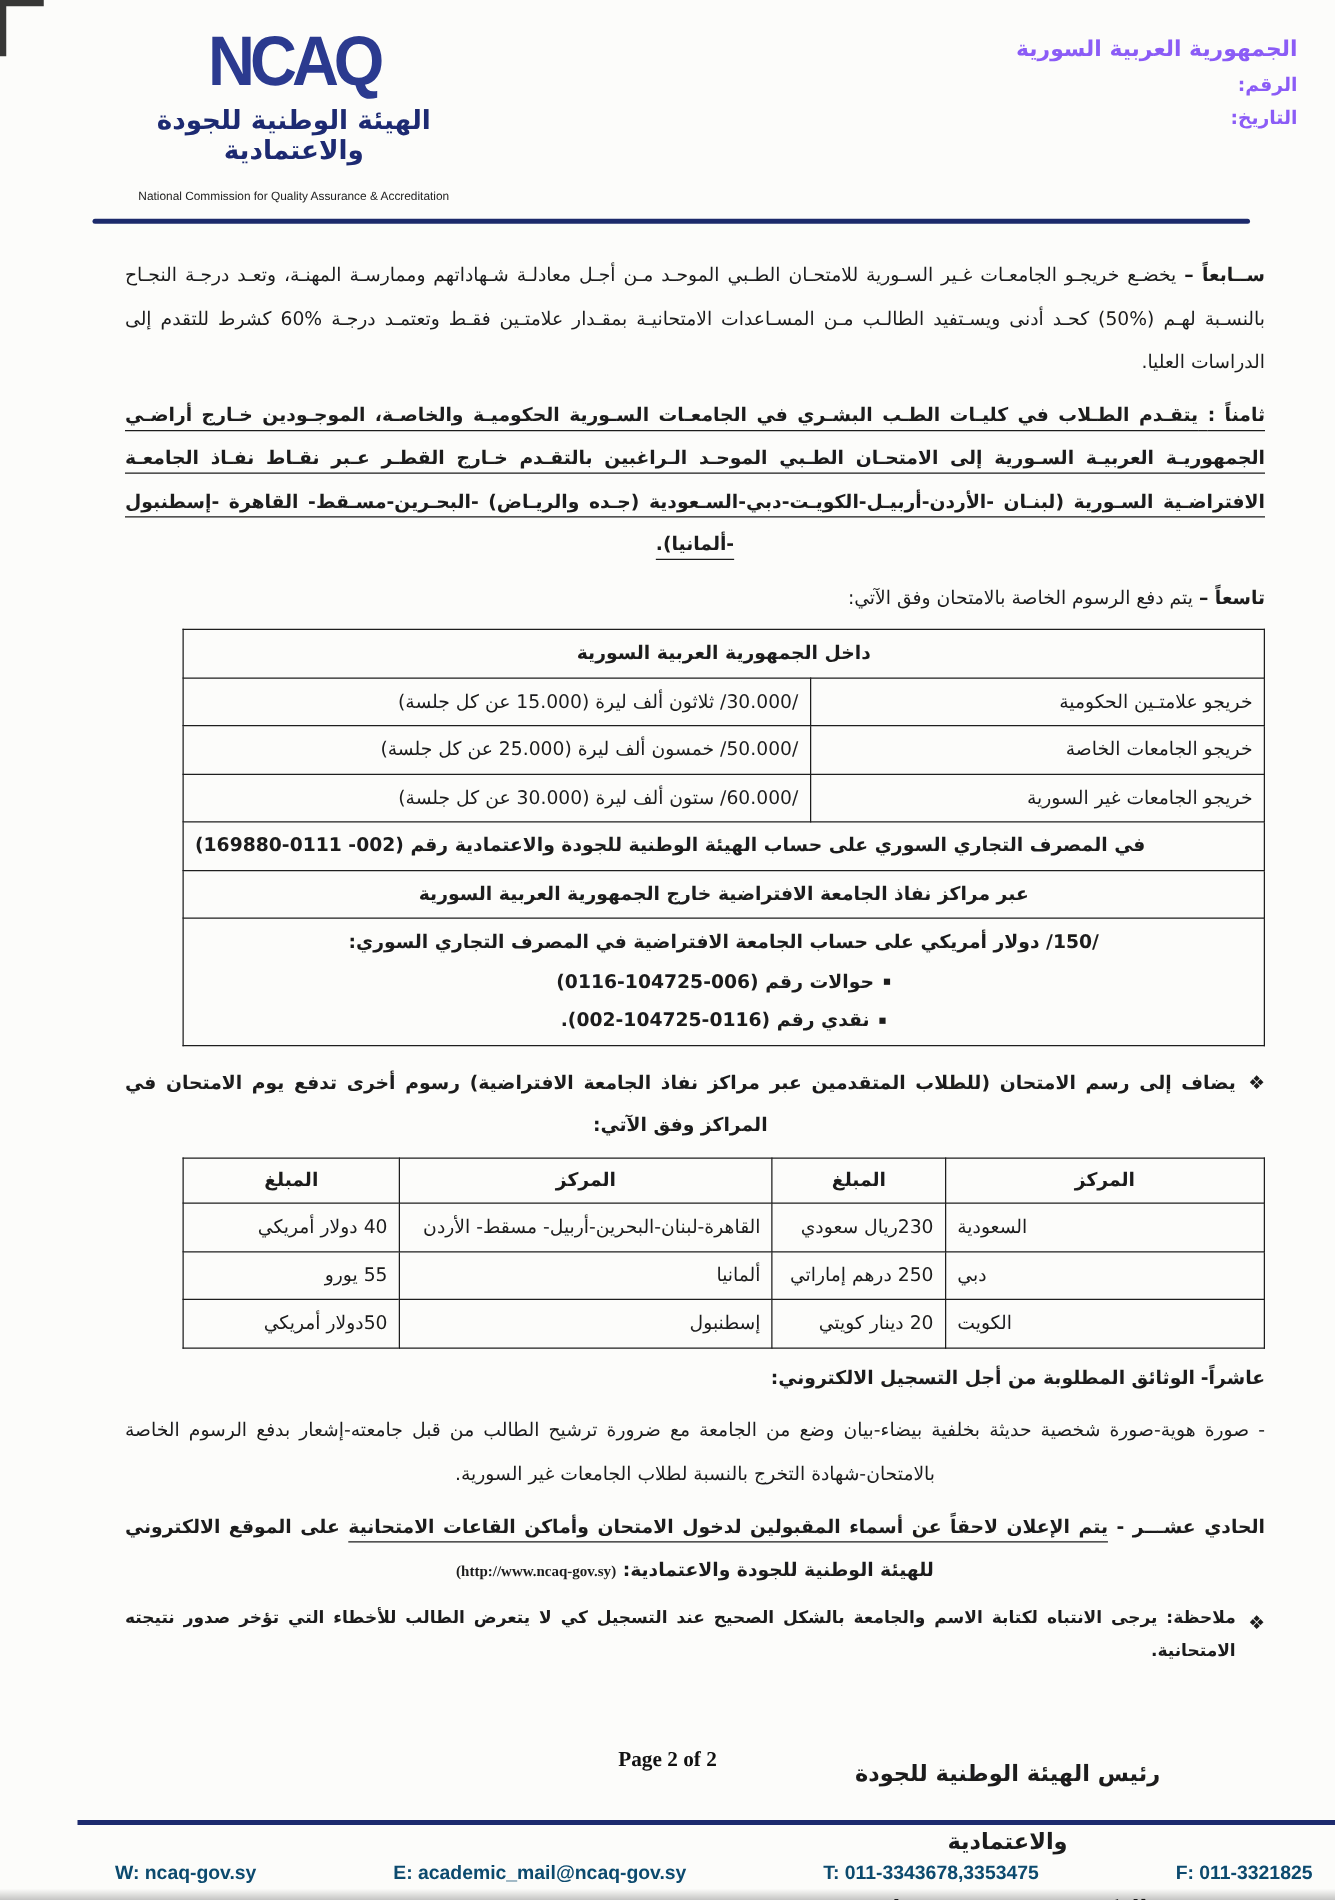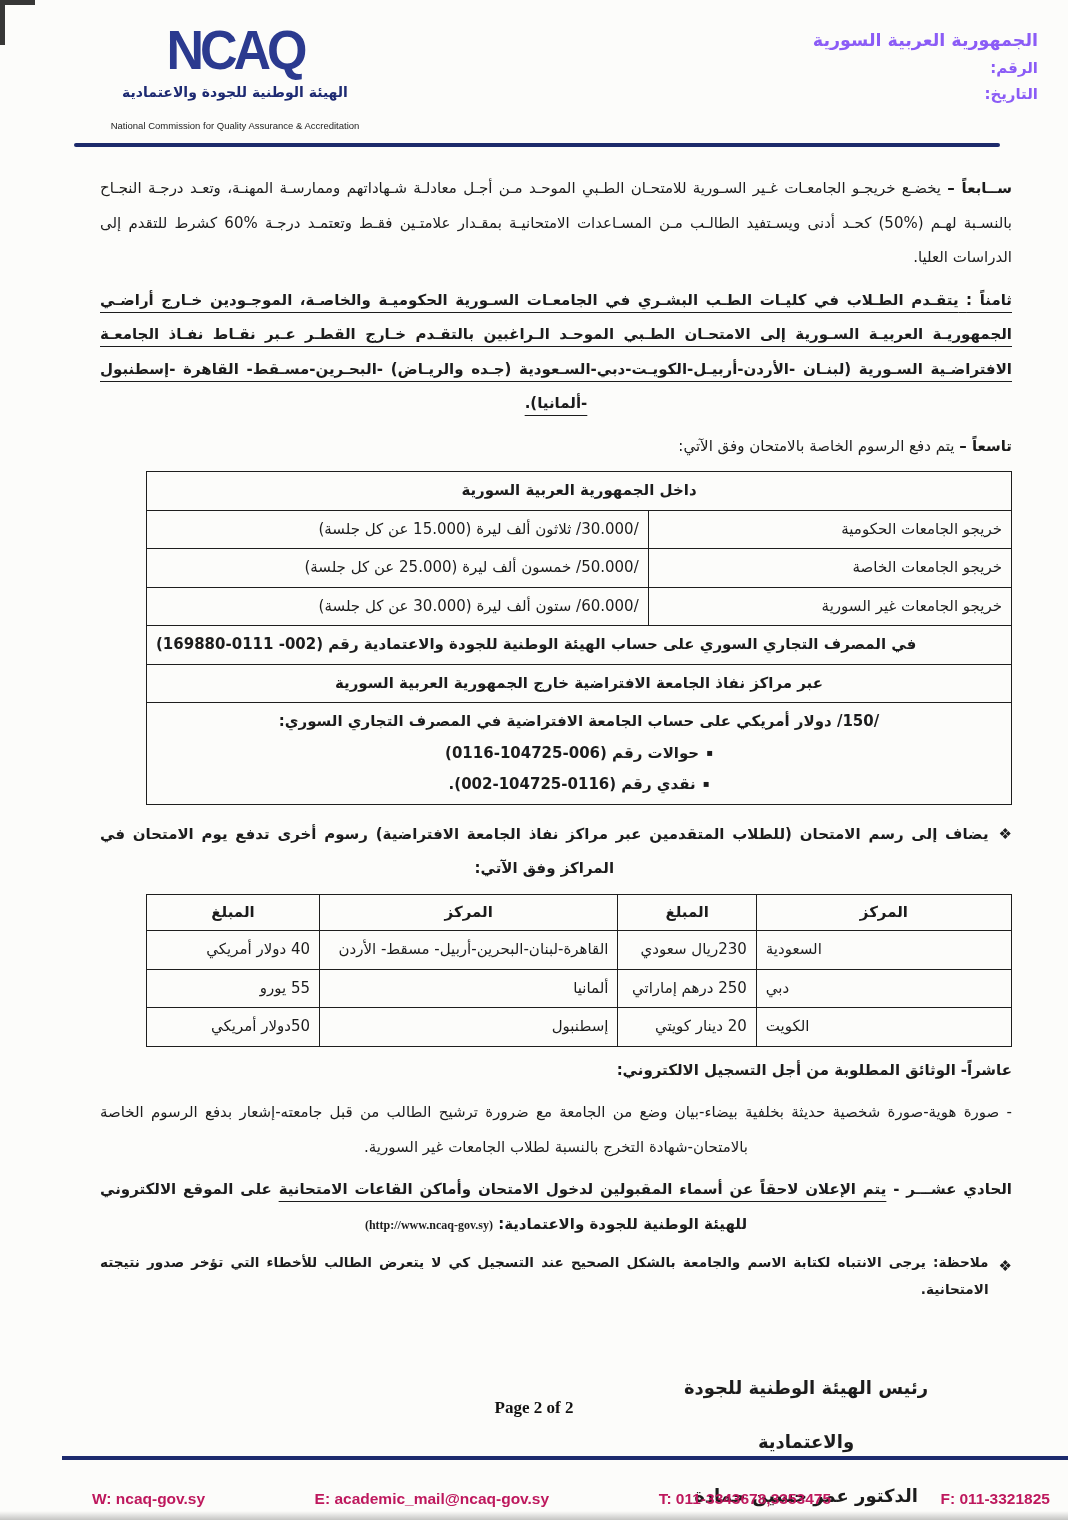--- a/index.html
+++ b/index.html
@@ -8,21 +8,21 @@
         box-shadow:0 0 8px rgba(0,0,0,.4);}
   .page::before{content:"";position:absolute;top:0;left:0;width:30px;height:40px;
         border-top:5px solid #151515;border-left:5px solid #151515;opacity:.85;}
   .page::after{content:"";position:absolute;bottom:0;left:0;right:0;height:9px;
         background:linear-gradient(rgba(0,0,0,0),rgba(0,0,0,.22));}
   
   .hdr{display:flex;justify-content:space-between;padding:24px 30px 0 70px;}
   .hdr-left{width:330px;text-align:center;}
   .logo{font-family:"Liberation Sans",sans-serif;font-weight:bold;font-size:52px;
         color:#2b3a8f;letter-spacing:-4px;line-height:1.0;transform:scaleY(1.08);}
-  .org-ar{font-size:14px;font-weight:bold;color:#1d2a72;margin-top:8px;letter-spacing:0px;}
+  .org-ar{font-size:21px;font-weight:bold;color:#1d2a72;margin-top:8px;letter-spacing:0px;}
   .org-en{font-family:"Liberation Sans",sans-serif;font-size:9.5px;color:#222;margin-top:20px;}
   .hdr-right{text-align:right;direction:rtl;color:#8b5cf6;padding-top:6px;}
   .republic{font-weight:bold;font-size:17.5px;margin-bottom:9px;}
   .meta-line{font-weight:bold;font-size:15px;margin-bottom:8px;}
   .hdr-rule{height:4px;background:#1c2a6b;margin:12px 68px 0 74px;border-radius:2px;}
   
   .content{direction:rtl;padding:24px 56px 0 100px;font-size:15px;line-height:2.3;
            text-align:right;}
   .para{margin:0 0 8px 0;text-align:justify;}
   .lead{font-weight:bold;}
@@ -56,21 +56,21 @@
   .url{font-family:"Liberation Serif",serif;font-weight:bold;font-size:12px;}
   
   .sig{width:340px;margin:58px auto 0 52px;margin-right:36px;text-align:center;
        font-weight:bold;font-size:18px;line-height:3.0;}
   
   .pageno{position:absolute;left:0;right:0;bottom:102px;text-align:center;
           font-family:"Liberation Serif",serif;font-weight:bold;font-size:17px;color:#111;margin-top:16px;}
   .ft-rule{position:absolute;bottom:60px;left:62px;right:0;height:4.5px;background:#1d2b6e;}
   .ft-row{position:absolute;bottom:12px;left:92px;right:18px;display:flex;
           justify-content:space-between;font-family:"Liberation Sans",sans-serif;
-          font-weight:bold;font-size:15.5px;color:#be185d;direction:ltr;}
+          font-weight:bold;font-size:15.5px;color:#0c4a6e;direction:ltr;}
 </style>
 </head>
 <body>
 
 <div class="page">
 
   <header class="hdr">
     <div class="hdr-left">
       <div class="logo">NCAQ</div>
       <div class="org-ar" dir="rtl">الهيئة الوطنية للجودة والاعتمادية</div>
@@ -94,21 +94,21 @@
 
     <p class="para"><b class="lead">تاسعاً –</b>
        <span>يتم دفع الرسوم الخاصة بالامتحان وفق الآتي:</span></p>
 
     <table class="t1" dir="rtl">
       <tbody>
           <tr>
         <td colspan="2" class="t1-title">داخل الجمهورية العربية السورية</td>
       </tr>
       <tr>
-        <td class="cat">خريجو الجامعات الحكومية</td>
+        <td class="cat">خريجو علامتـين الحكومية</td>
         <td class="fee">/30.000/ ثلاثون ألف ليرة (15.000 عن كل جلسة)</td>
       </tr>
       <tr>
         <td class="cat">خريجو الجامعات الخاصة</td>
         <td class="fee">/50.000/ خمسون ألف ليرة (25.000 عن كل جلسة)</td>
       </tr>
       <tr>
         <td class="cat">خريجو الجامعات غير السورية</td>
         <td class="fee">/60.000/ ستون ألف ليرة (30.000 عن كل جلسة)</td>
       </tr>

